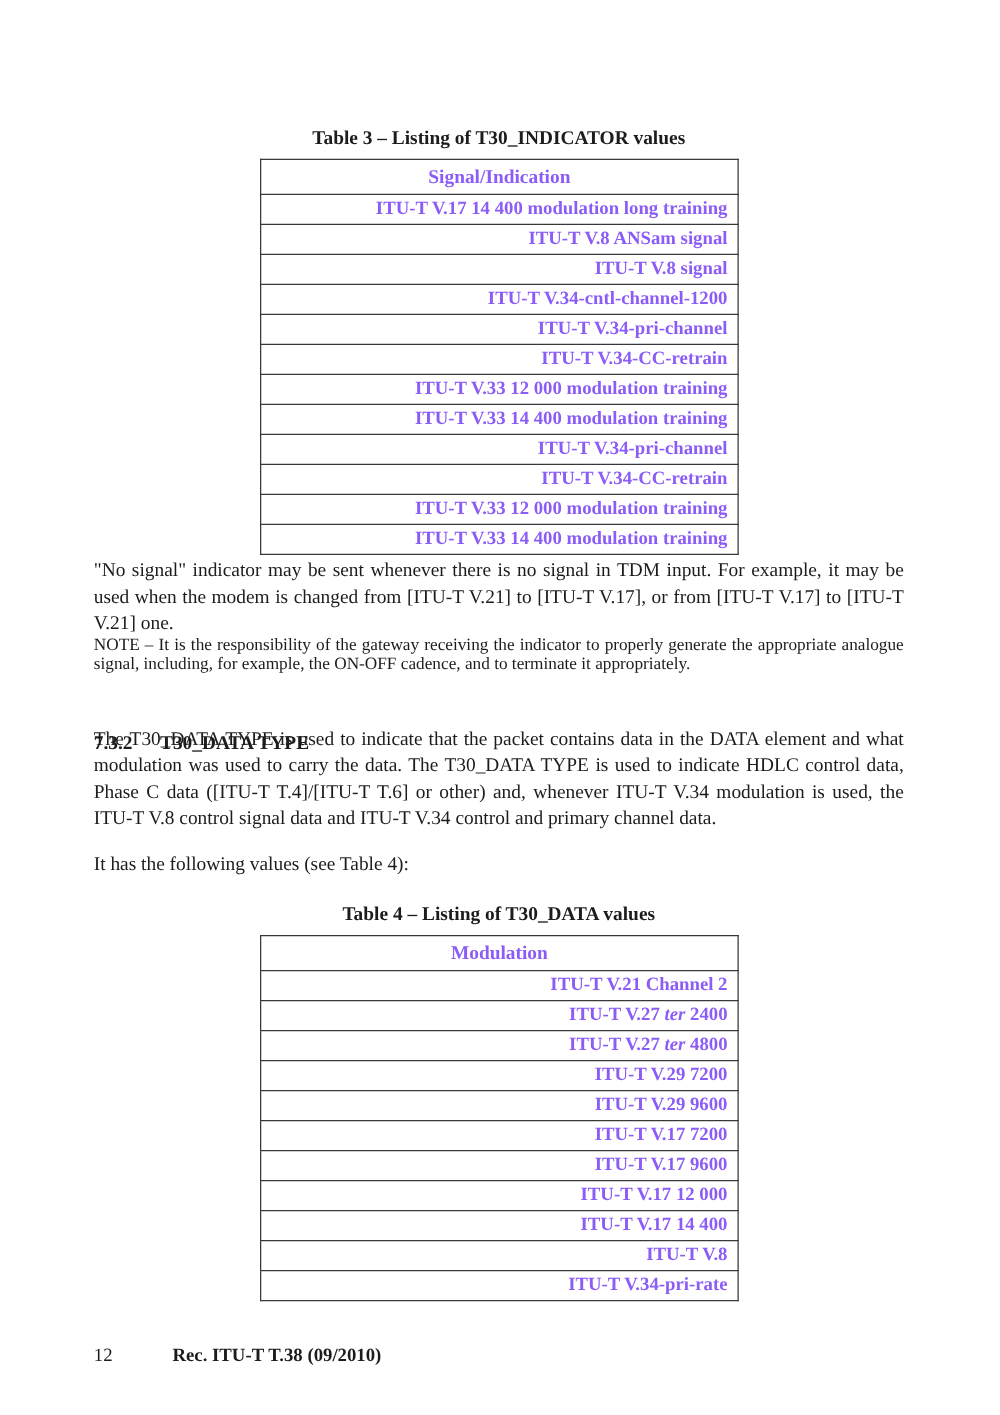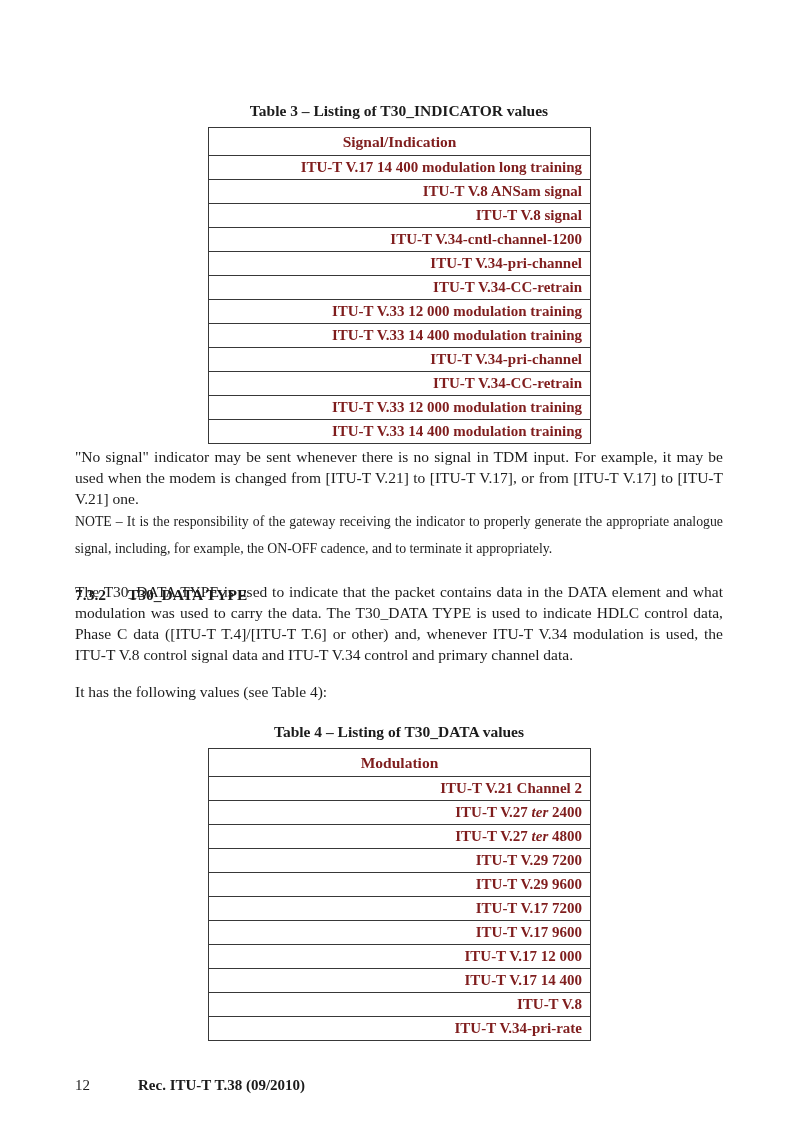--- a/index.html
+++ b/index.html
@@ -25,21 +25,21 @@
     font-size: 15.5px;
     line-height: 18px;
   }
   .doc-table {
     position: absolute;
     left: 208px;
     width: 383px;
     border-collapse: collapse;
     table-layout: fixed;
     font-size: 15px;
-    color: #7f1d1d;
+    color: #8b5cf6;
   }
   .doc-table th, .doc-table td {
     border: 1.5px solid #383838;
     padding: 2px 8px;
     line-height: 19px;
     font-weight: bold;
     text-align: right;
     white-space: nowrap;
     overflow: hidden;
   }
@@ -58,21 +58,21 @@
     width: 648px;
     font-size: 15.5px;
     line-height: 21px;
     text-align: justify;
   }
   .note {
     position: absolute;
     left: 75px;
     width: 648px;
     font-size: 13.8px;
-    line-height: 27px;
+    line-height: 15px;
     text-align: justify;
   }
   .section-heading {
     position: absolute;
     left: 75px;
     width: 648px;
     font-weight: bold;
     font-size: 15.5px;
     line-height: 19px;
   }

